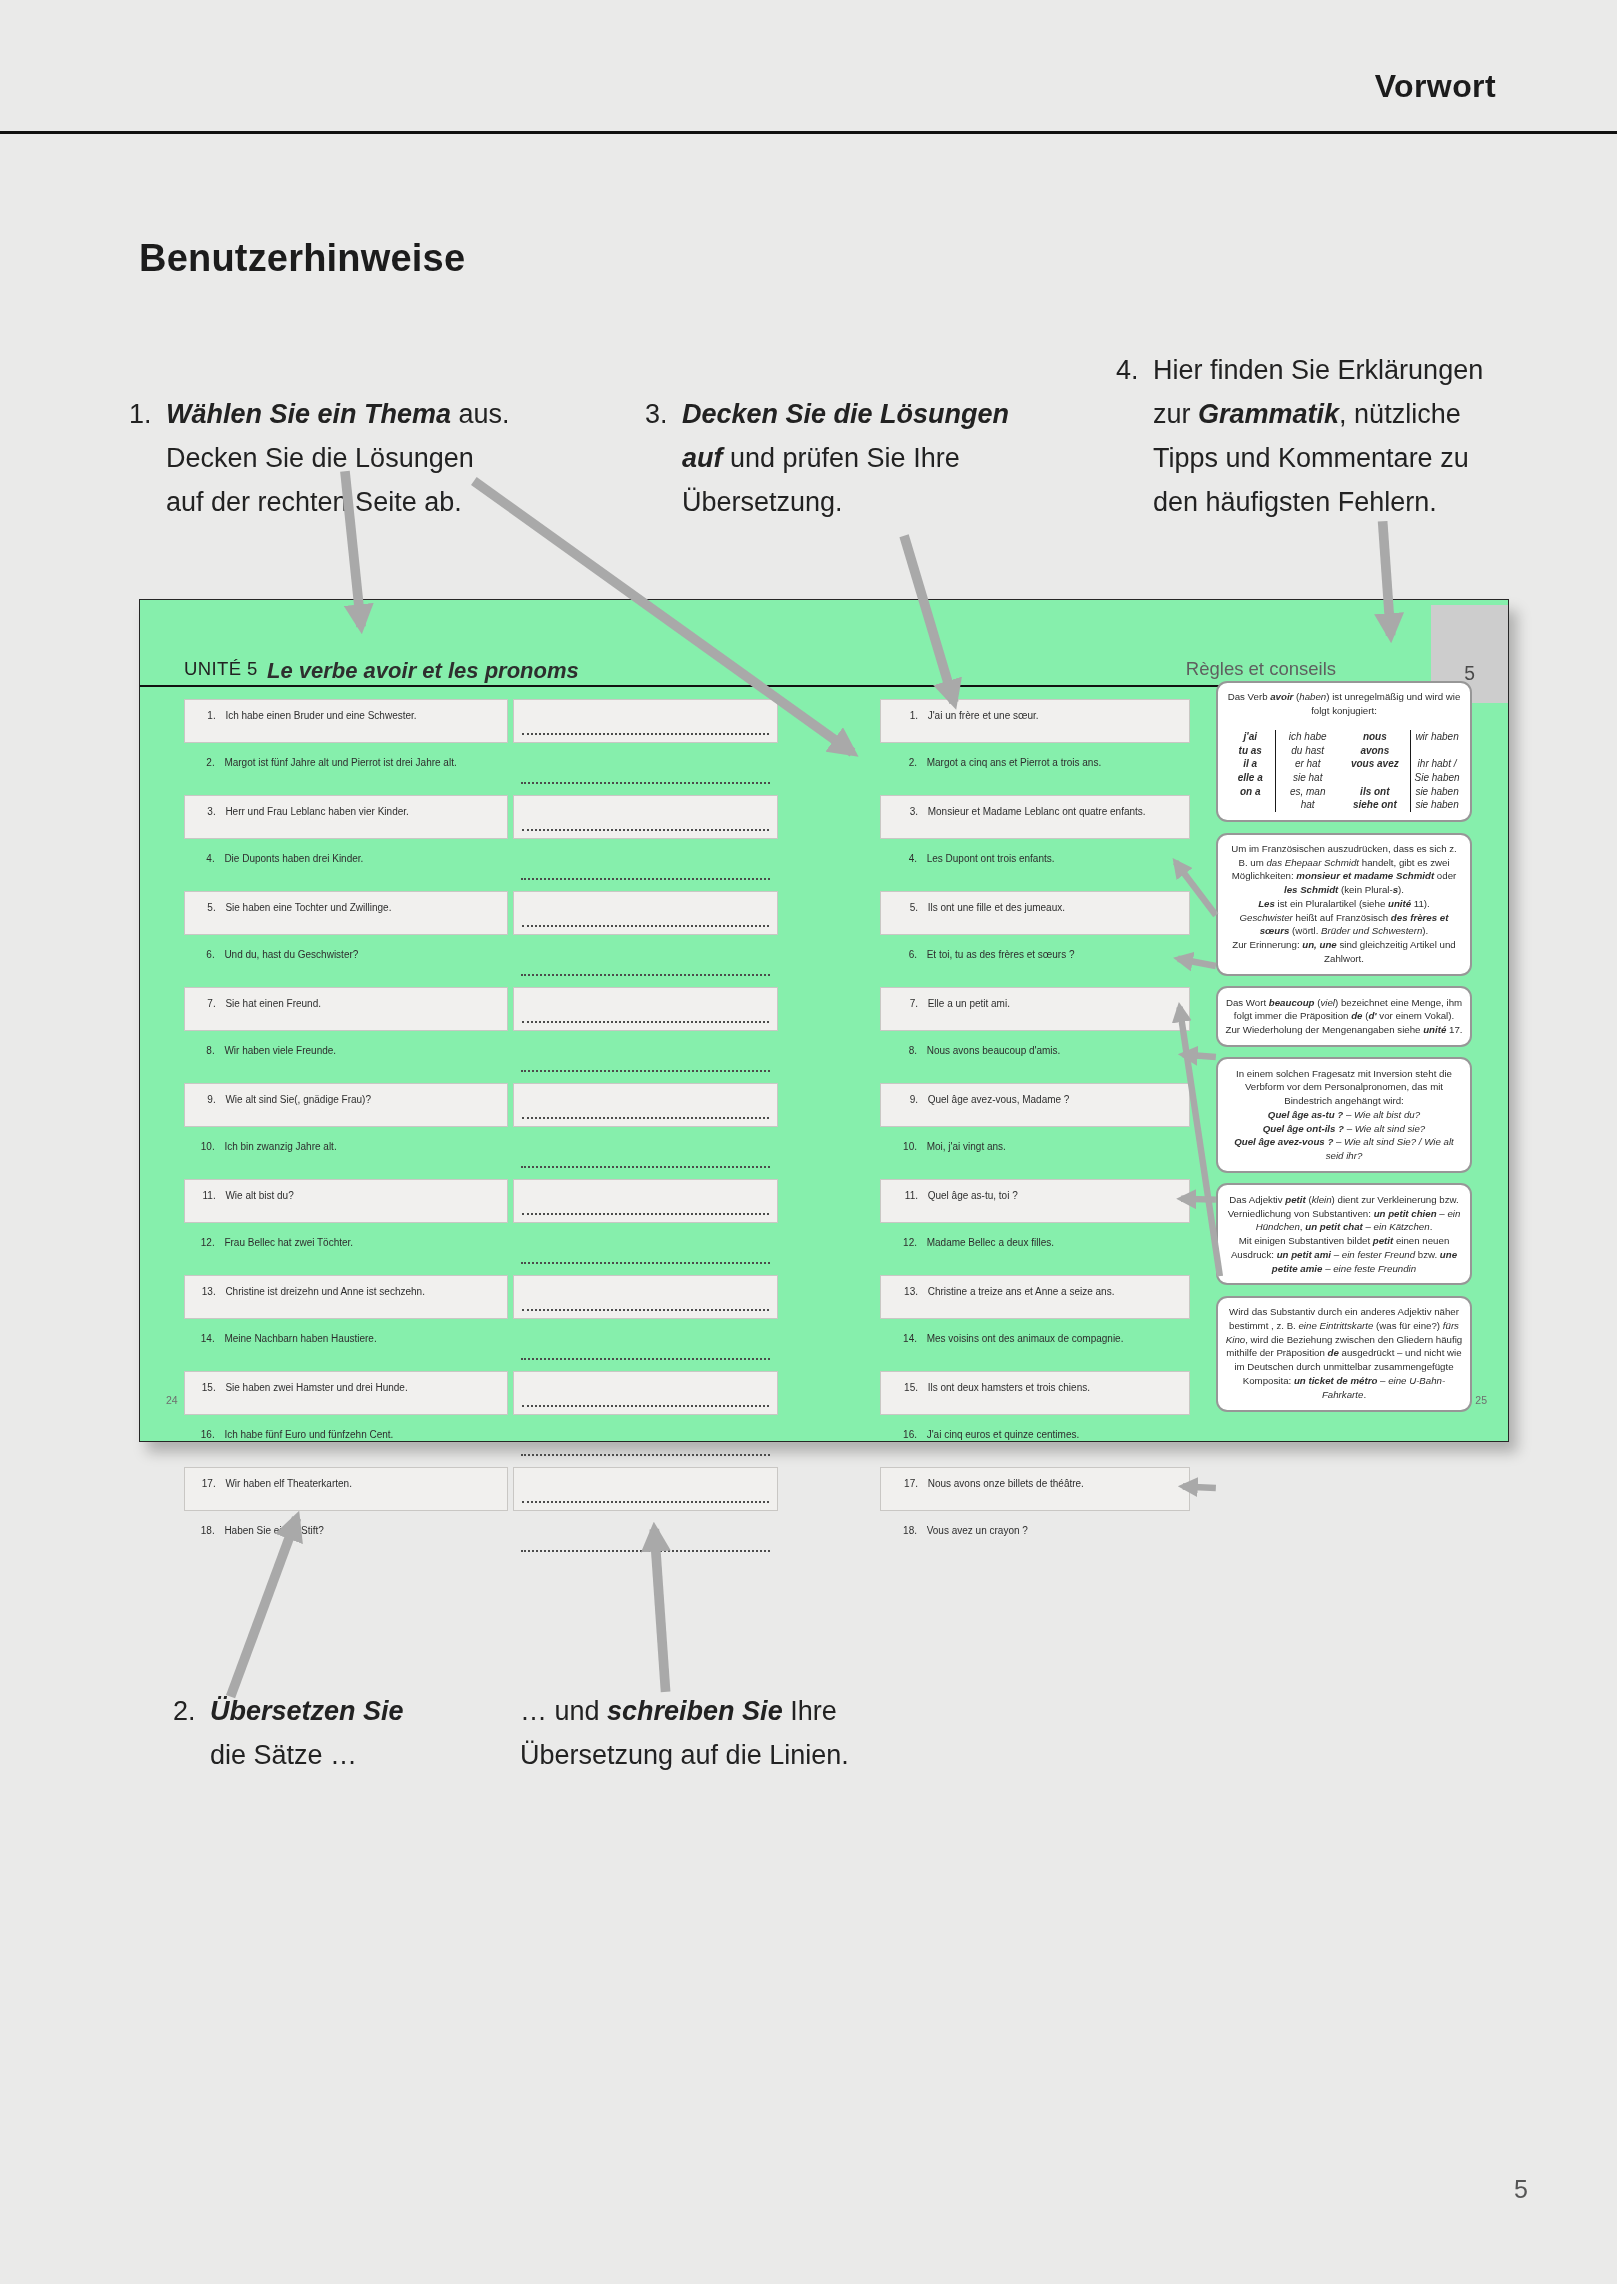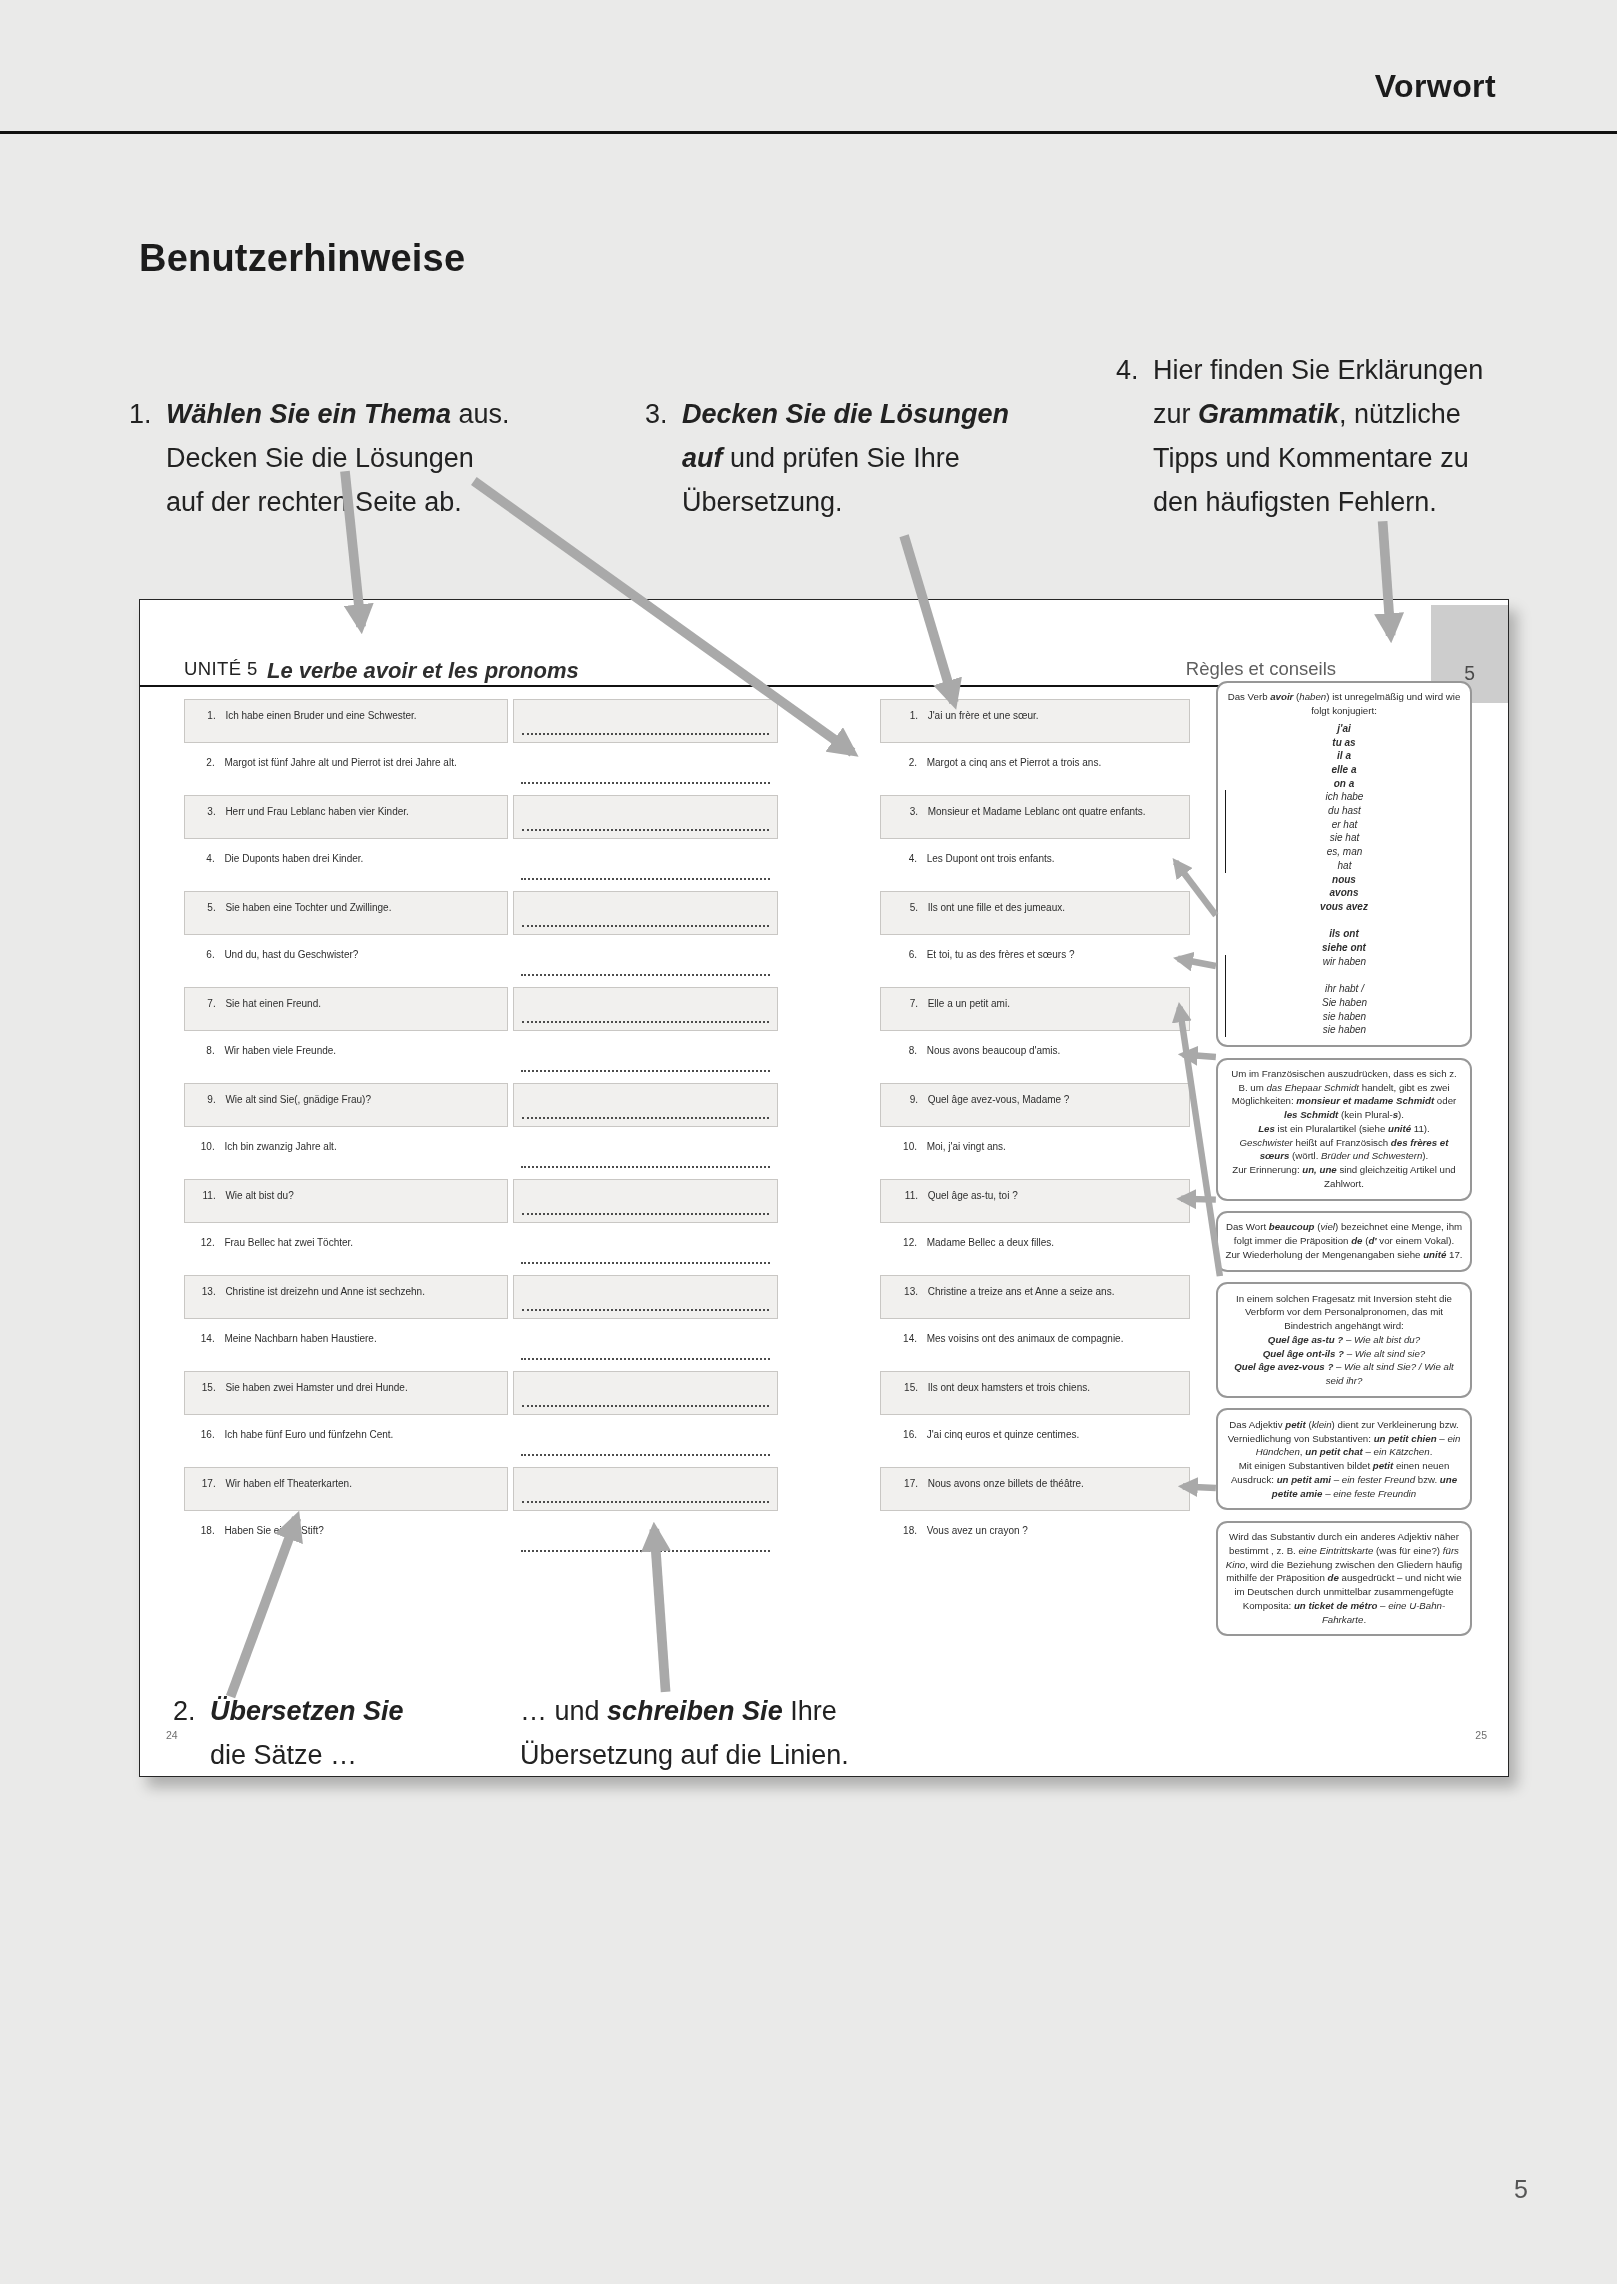--- a/index.html
+++ b/index.html
@@ -23,21 +23,21 @@
   .instr .num{flex:0 0 37px;}
   .instr-1{left:129px;top:392px;}
   .instr-3{left:645px;top:392px;}
   .instr-4{left:1116px;top:348px;}
   .instr-2{left:173px;top:1689px;}
   .instr-w{left:520px;top:1689px;}
 
   .footer-num{position:absolute;right:90px;top:2175px;font-size:25px;color:#555;}
 
   
-  .book{position:absolute;left:139px;top:599px;width:1370px;height:1178px;background:#ffffff;
+  .book{position:absolute;left:139px;top:599px;width:1370px;height:843px;background:#86efac;
         border:1.6px solid #262626;box-shadow:8px 10.5px 13px rgba(0,0,0,.25);z-index:1;color:var(--book-ink);}
   .unit-label{position:absolute;left:44px;top:58px;font-size:18.5px;letter-spacing:0.4px;color:#222;}
   .unit-title{position:absolute;left:127px;top:58px;font-size:22px;}
   .regles{position:absolute;right:172px;top:58px;font-size:18.5px;color:var(--muted);}
   .unit-tab{position:absolute;right:0;top:4.8px;width:77px;height:98px;background:var(--tab-bg);
             display:flex;align-items:flex-end;justify-content:center;padding-bottom:17.7px;
             font-size:19.3px;color:#4a4a4a;}
   .head-rule{position:absolute;left:0;right:81px;top:85px;height:2.4px;background:#111;}
   .book-pn{position:absolute;bottom:35px;font-size:10.5px;color:#6e6e6e;}
   .book-pn.l{left:26px;} .book-pn.r{right:21px;}
@@ -57,21 +57,21 @@
   .f-row{position:relative;height:48px;font-size:10px;}
   .f-box{position:absolute;inset:1.6px 0;display:flex;padding:10.5px 0 0 13px;}
   .f-row.shaded .f-box{background:var(--row-shade);border:0.8px solid var(--row-border);}
   .f-num{flex:0 0 24px;text-align:right;margin-right:9.7px;}
   .f-sent{white-space:nowrap;}
 
   
   .col-b{position:absolute;left:1076px;top:81px;width:256px;display:flex;flex-direction:column;gap:10.5px;}
   .gbox{border:2.4px solid #979797;border-radius:11.3px;background:#fff;padding:7.3px 7.3px 8px;
         font-size:9.7px;line-height:1.42;text-align:center;}
-  .conj{display:flex;margin-top:4px;font-size:10px;line-height:13.7px;text-align:center;flex-direction:column;}
+  .conj{display:flex;margin-top:12px;font-size:10px;line-height:13.7px;text-align:center;}
   .conj .c{padding:0 1.6px;}
   .conj .c0{flex:0 0 21%;} .conj .c1{flex:0 0 27%;border-left:1.6px solid #1a1a1a;}
   .conj .c2{flex:0 0 30%;} .conj .c3{flex:0 0 22%;border-left:1.6px solid #1a1a1a;}
 
   
   svg.arrows{position:absolute;inset:0;z-index:5;pointer-events:none;}
 </style>
 </head>
 <body>
 

